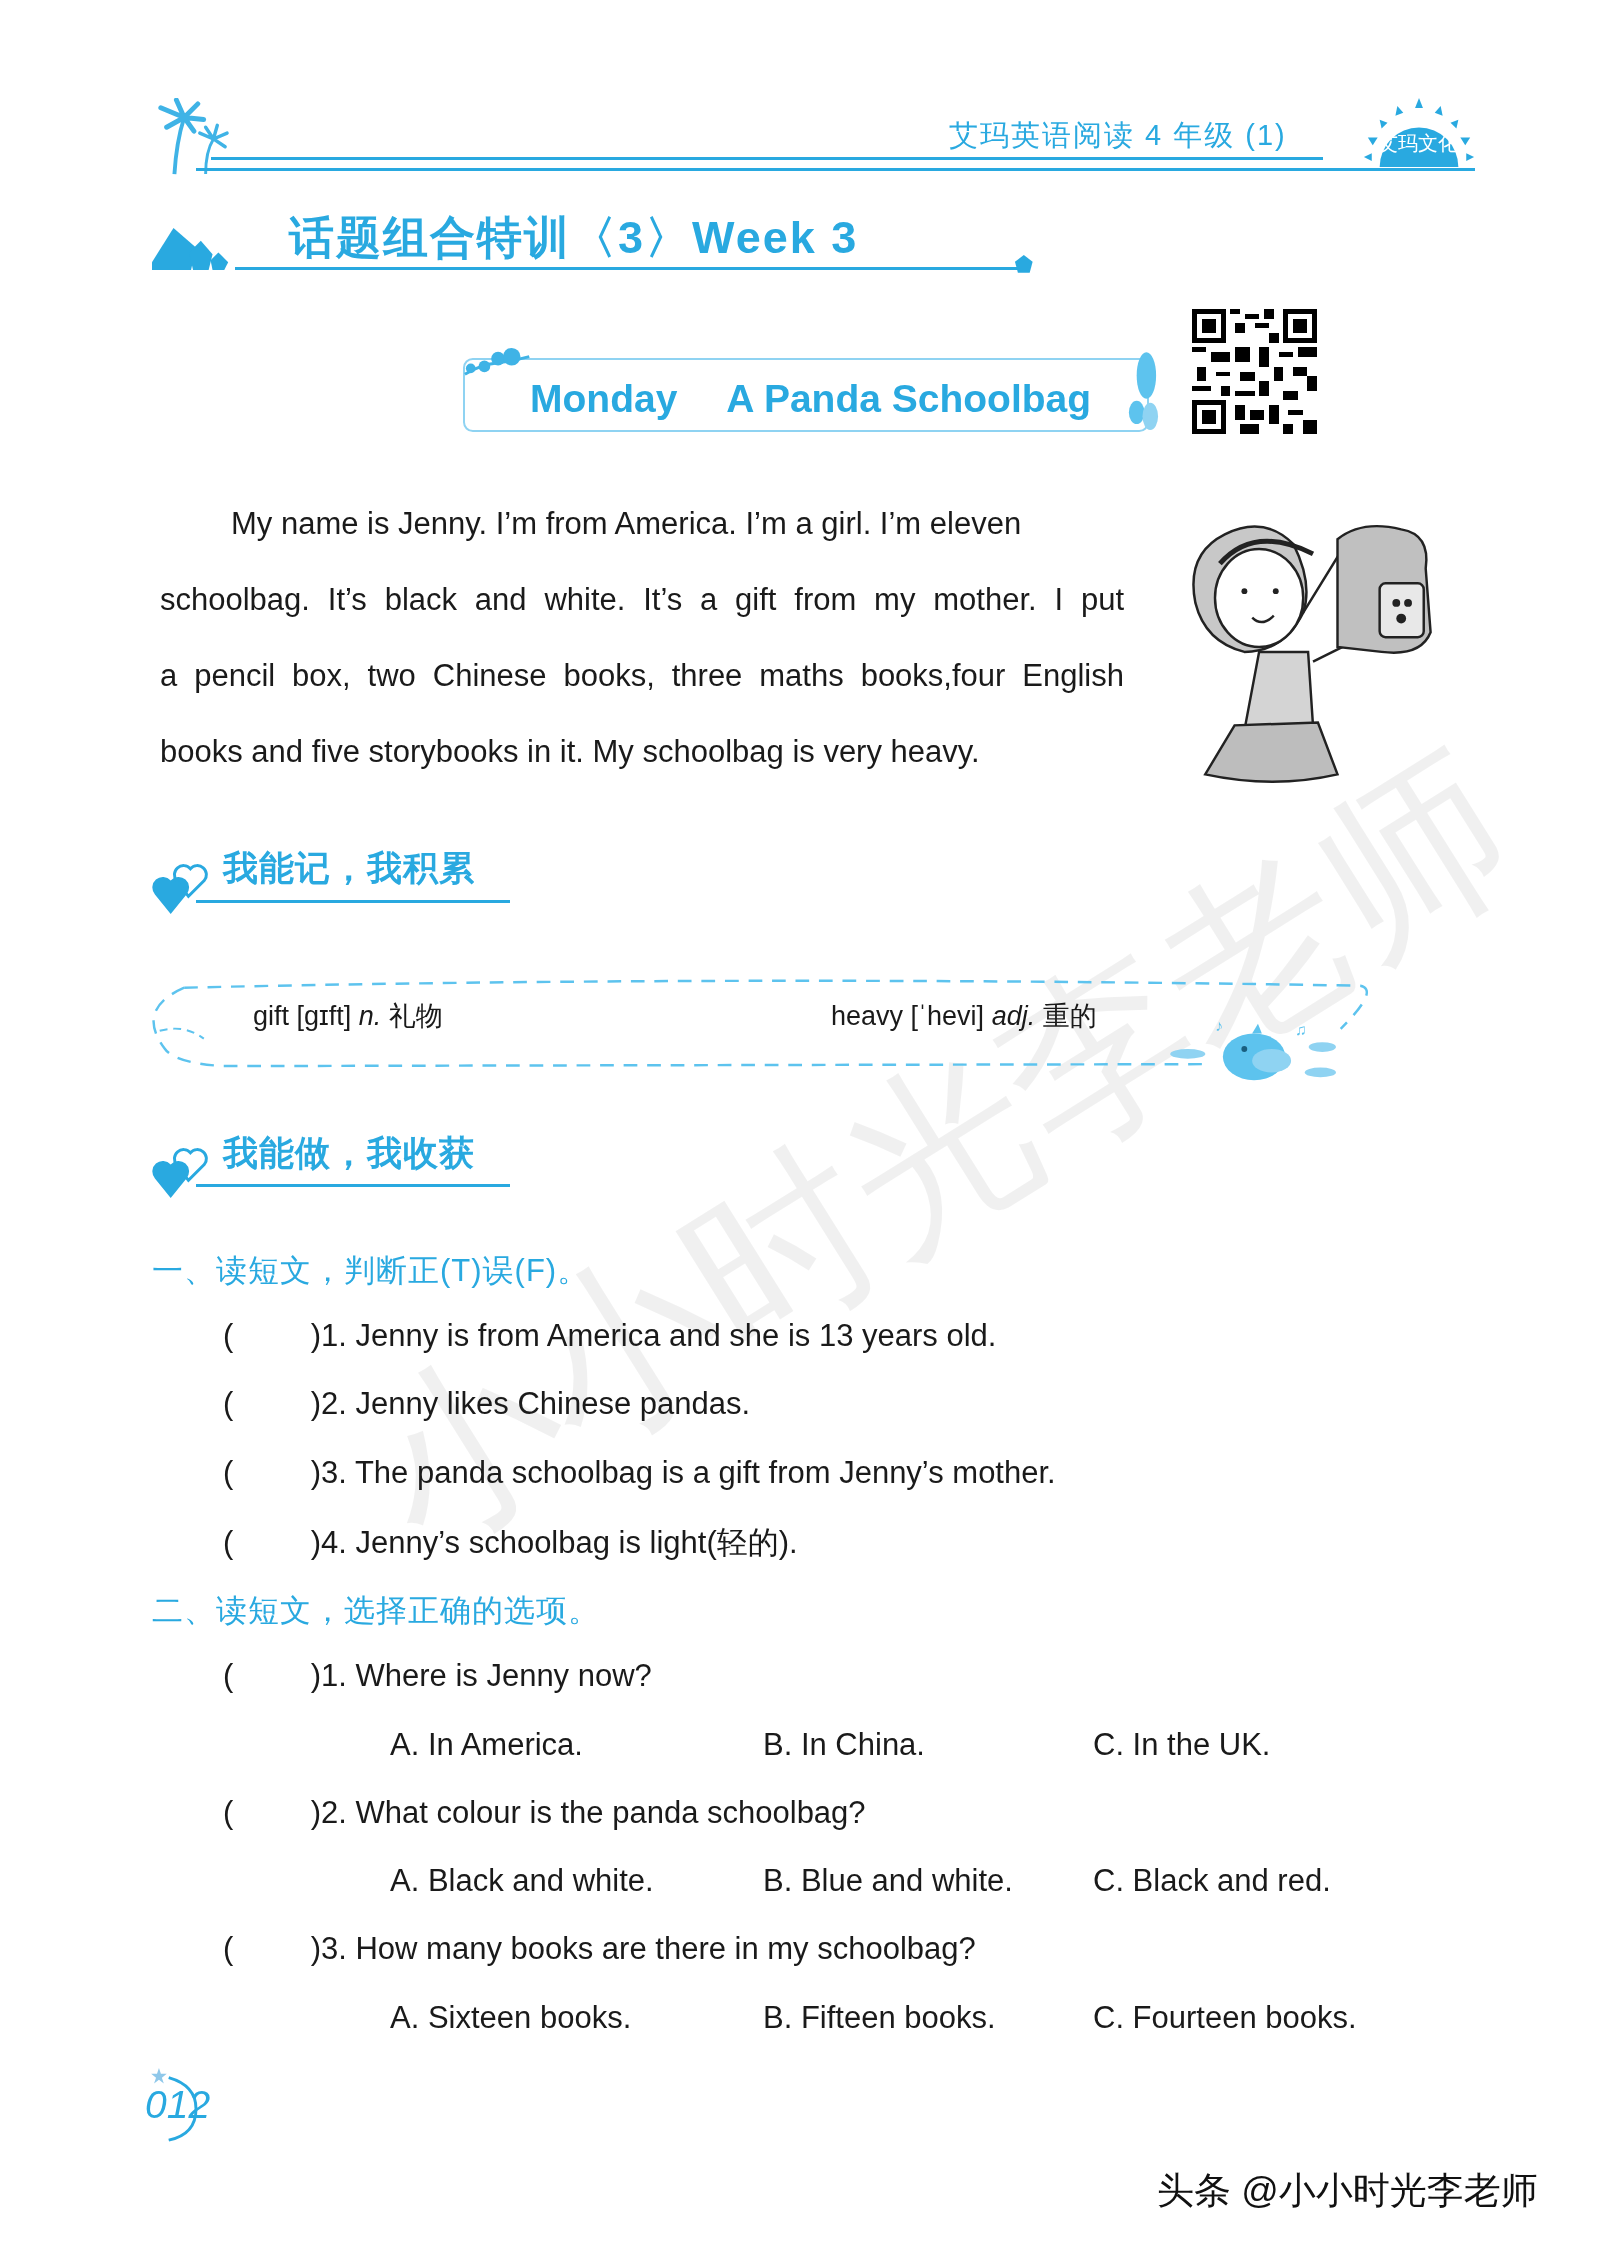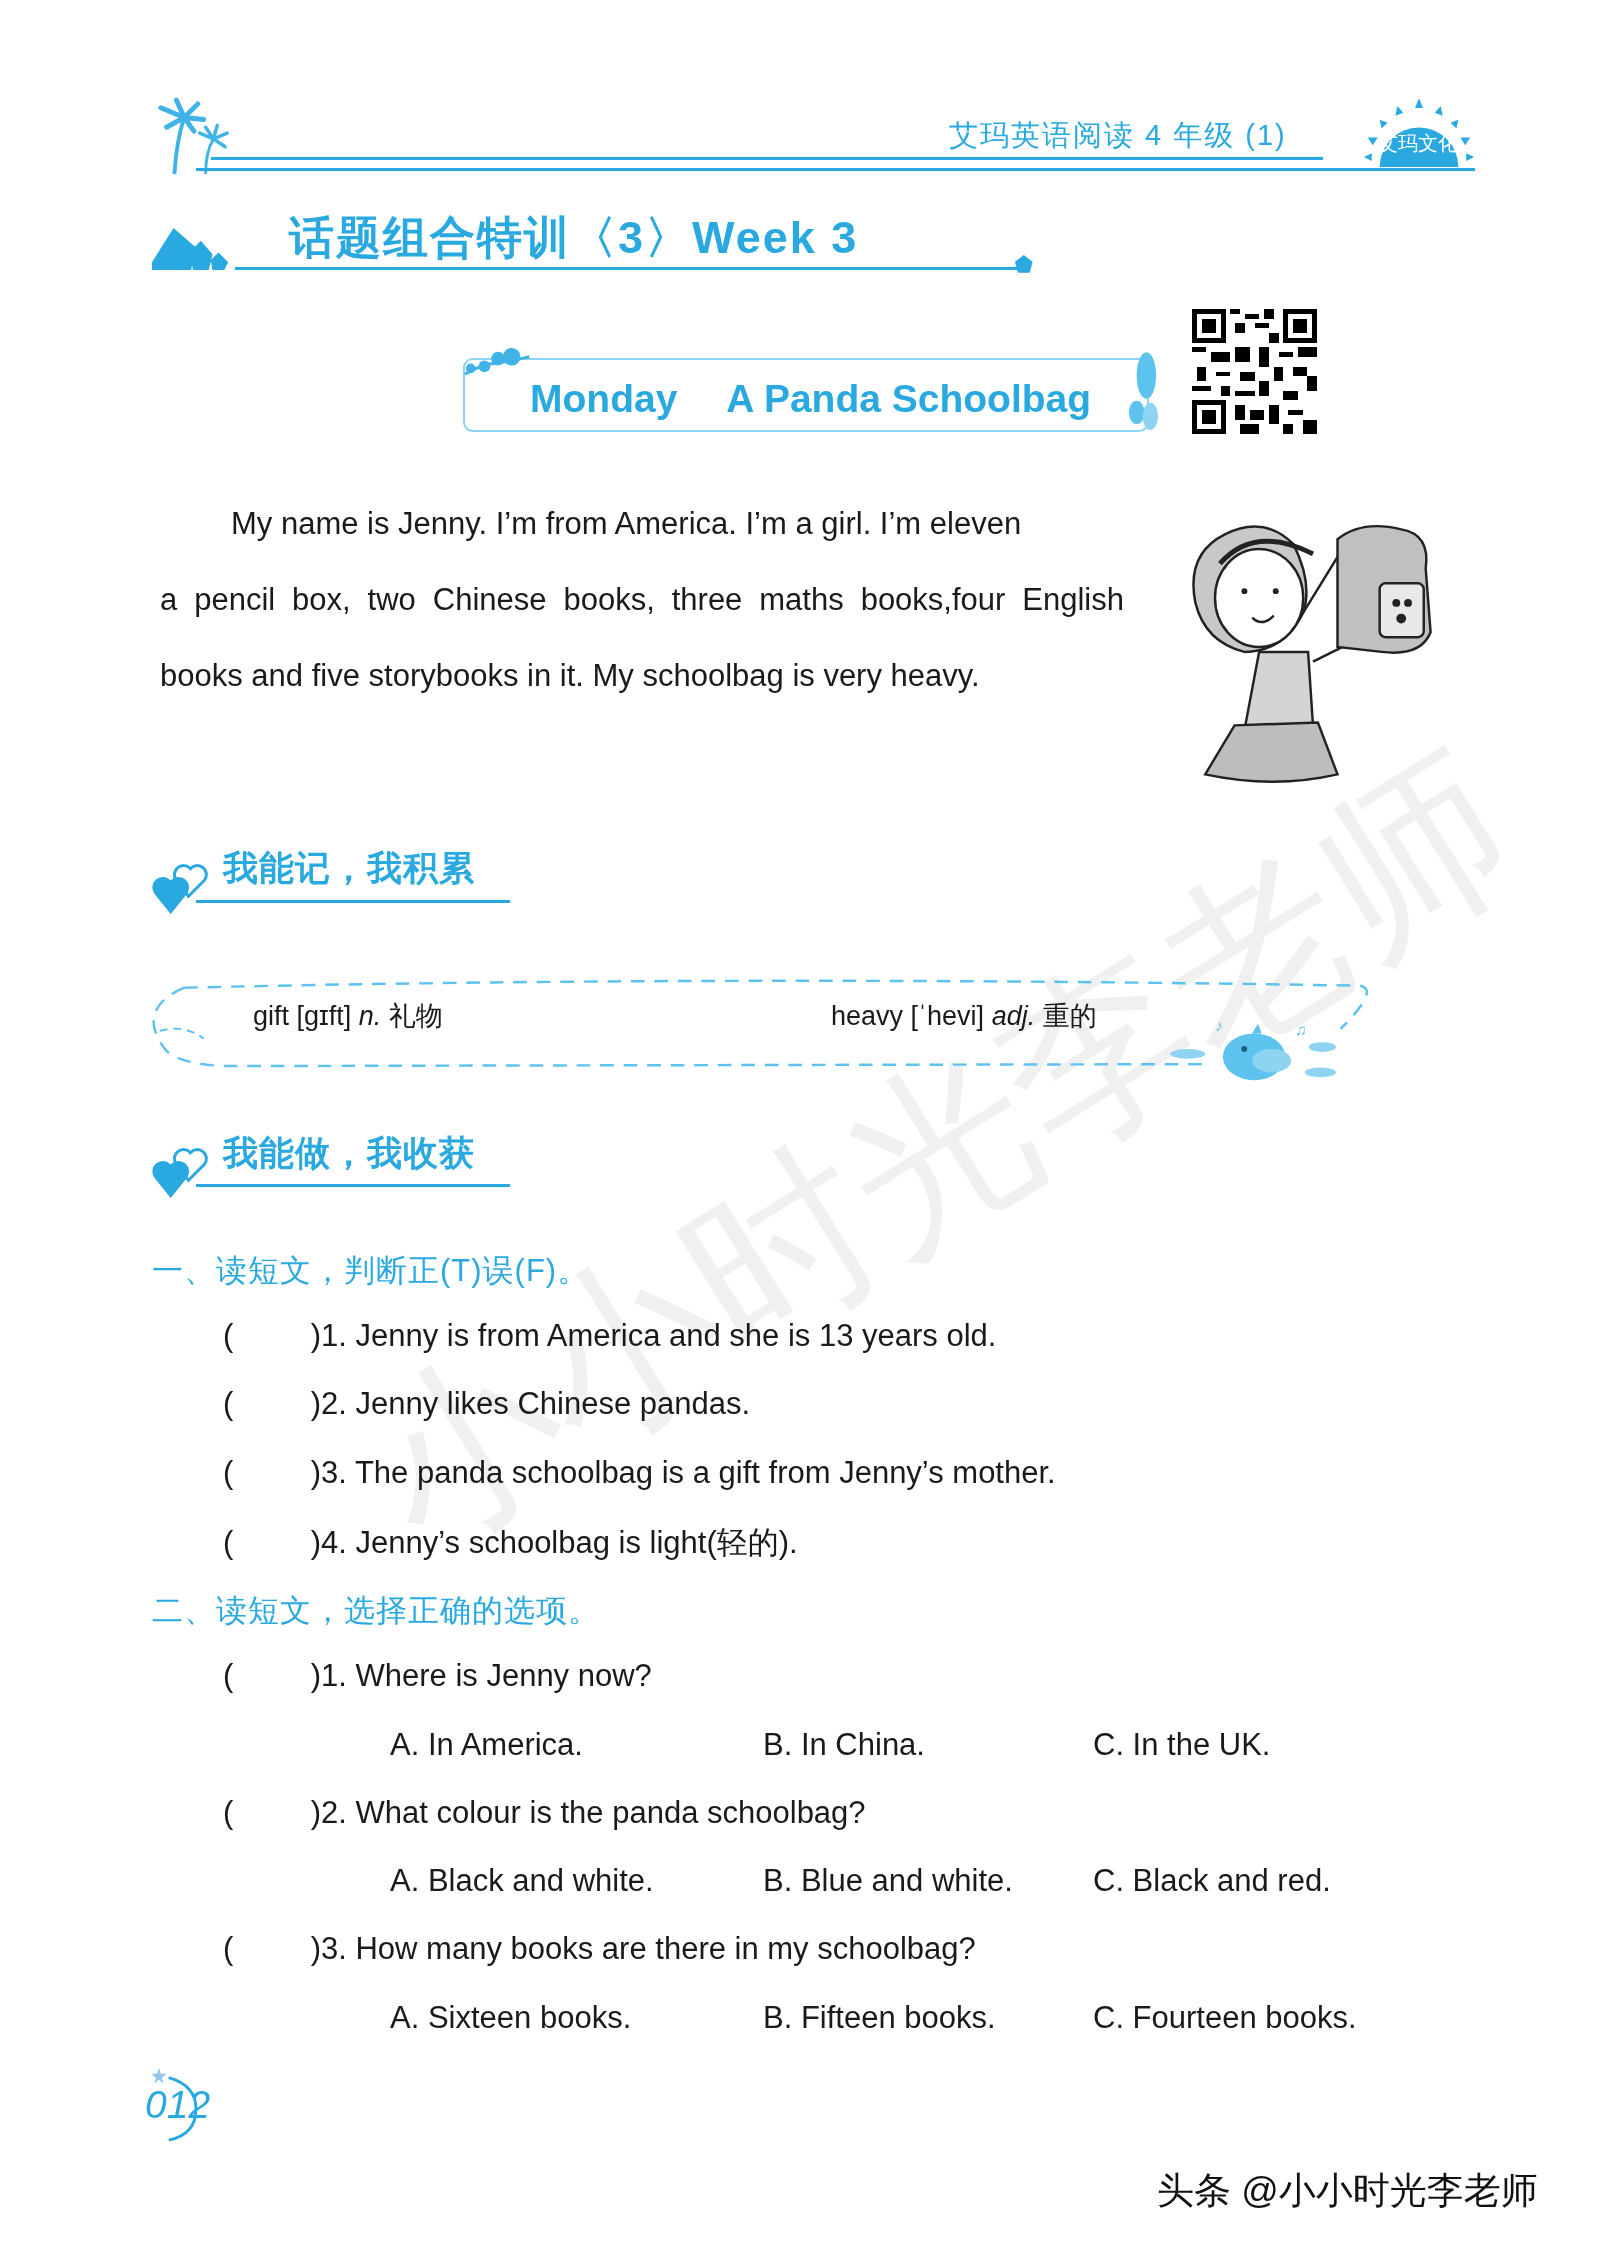--- a/index.html
+++ b/index.html
@@ -136,20 +136,21 @@
       <rect x="16" y="20" width="2" height="4"></rect>
       <rect x="20" y="21" width="3" height="1"></rect>
     <rect x="23" y="23" width="3" height="3"></rect>
       <rect x="10" y="24" width="4" height="2"></rect>
       <rect x="19" y="24" width="2" height="2"></rect>
   </g>
 </svg>
 
 <div class="abs para">
   <p class="indent">My name is Jenny. I’m from America. I’m a girl. I’m eleven</p>
+  <p style="text-align-last:justify">schoolbag. It’s black and white. It’s a gift from my mother. I put</p>
   <p style="text-align-last:justify">a pencil box, two Chinese books, three maths books,four English</p>
   <p>books and five storybooks in it. My schoolbag is very heavy.</p>
 </div>
 <svg class="abs girl" viewBox="0 0 300 310">
   <g stroke="#222" stroke-width="2.5" fill="#c8c8c8">
     <path d="M30 110 Q20 60 60 40 Q100 20 130 50 Q150 90 140 120 Q120 160 80 160 Q40 150 30 110 Z"></path>
     <ellipse cx="95" cy="105" rx="45" ry="50" fill="#fff"></ellipse>
     <path d="M55 70 Q90 30 150 60" fill="none" stroke-width="5"></path>
     <path d="M95 160 L80 240 L150 235 L145 160 Z" fill="#d4d4d4"></path>
     <path d="M70 235 L40 285 Q110 300 175 285 L155 232 Z" fill="#bdbdbd"></path>

